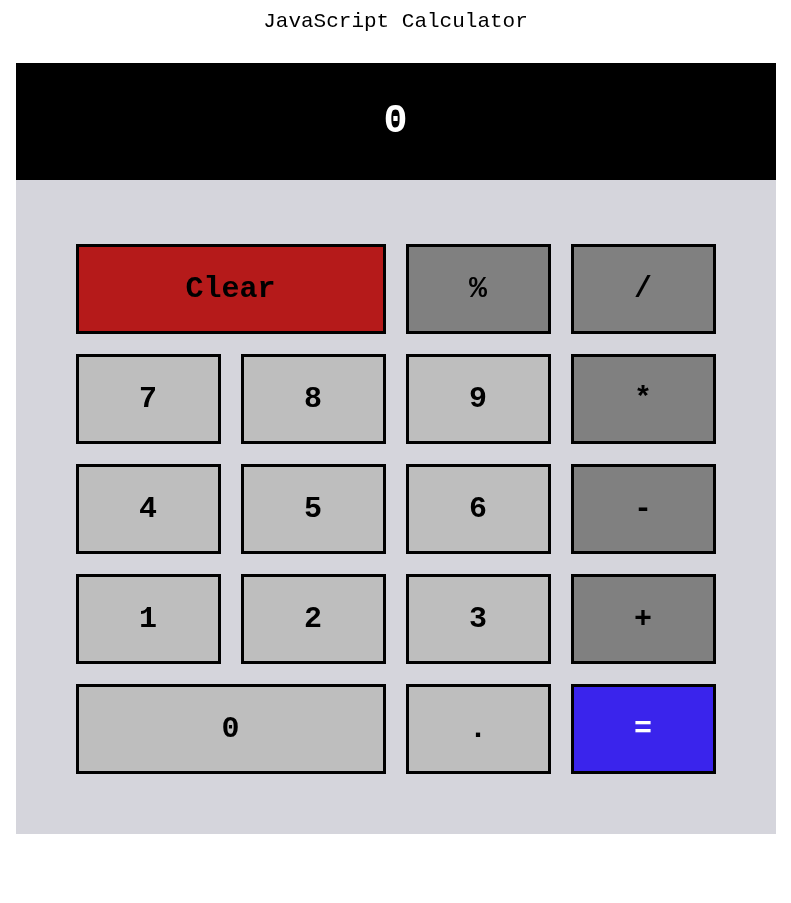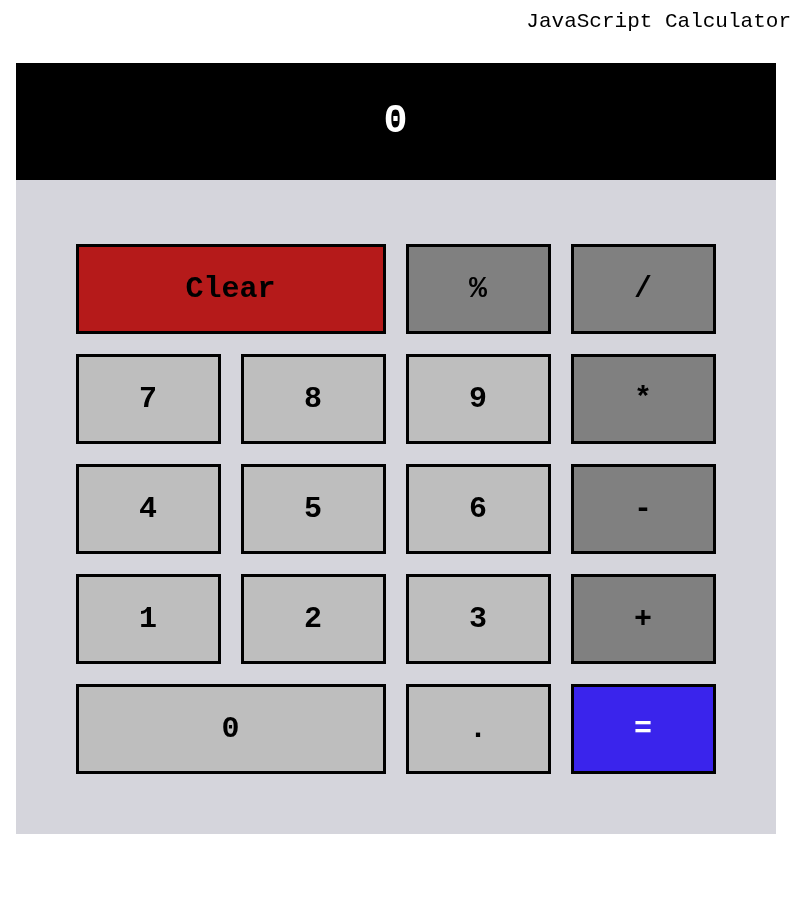--- a/index.html
+++ b/index.html
@@ -7,21 +7,21 @@
       margin: 0;
       padding: 0;
     }
     body {
       font-family: "Consolas", "Monaco", "Courier New", monospace;
       background: #ffffff;
       width: 791px;
       height: 903px;
     }
     .page-title {
-      text-align: right;
+      text-align: center;
       font-size: 21px;
       font-weight: normal;
       padding: 10px 0 30px 0;
       color: #000;
     }
     .calculator {
       width: 760px;
       margin: 0 auto;
       background: #d5d5dc;
     }

